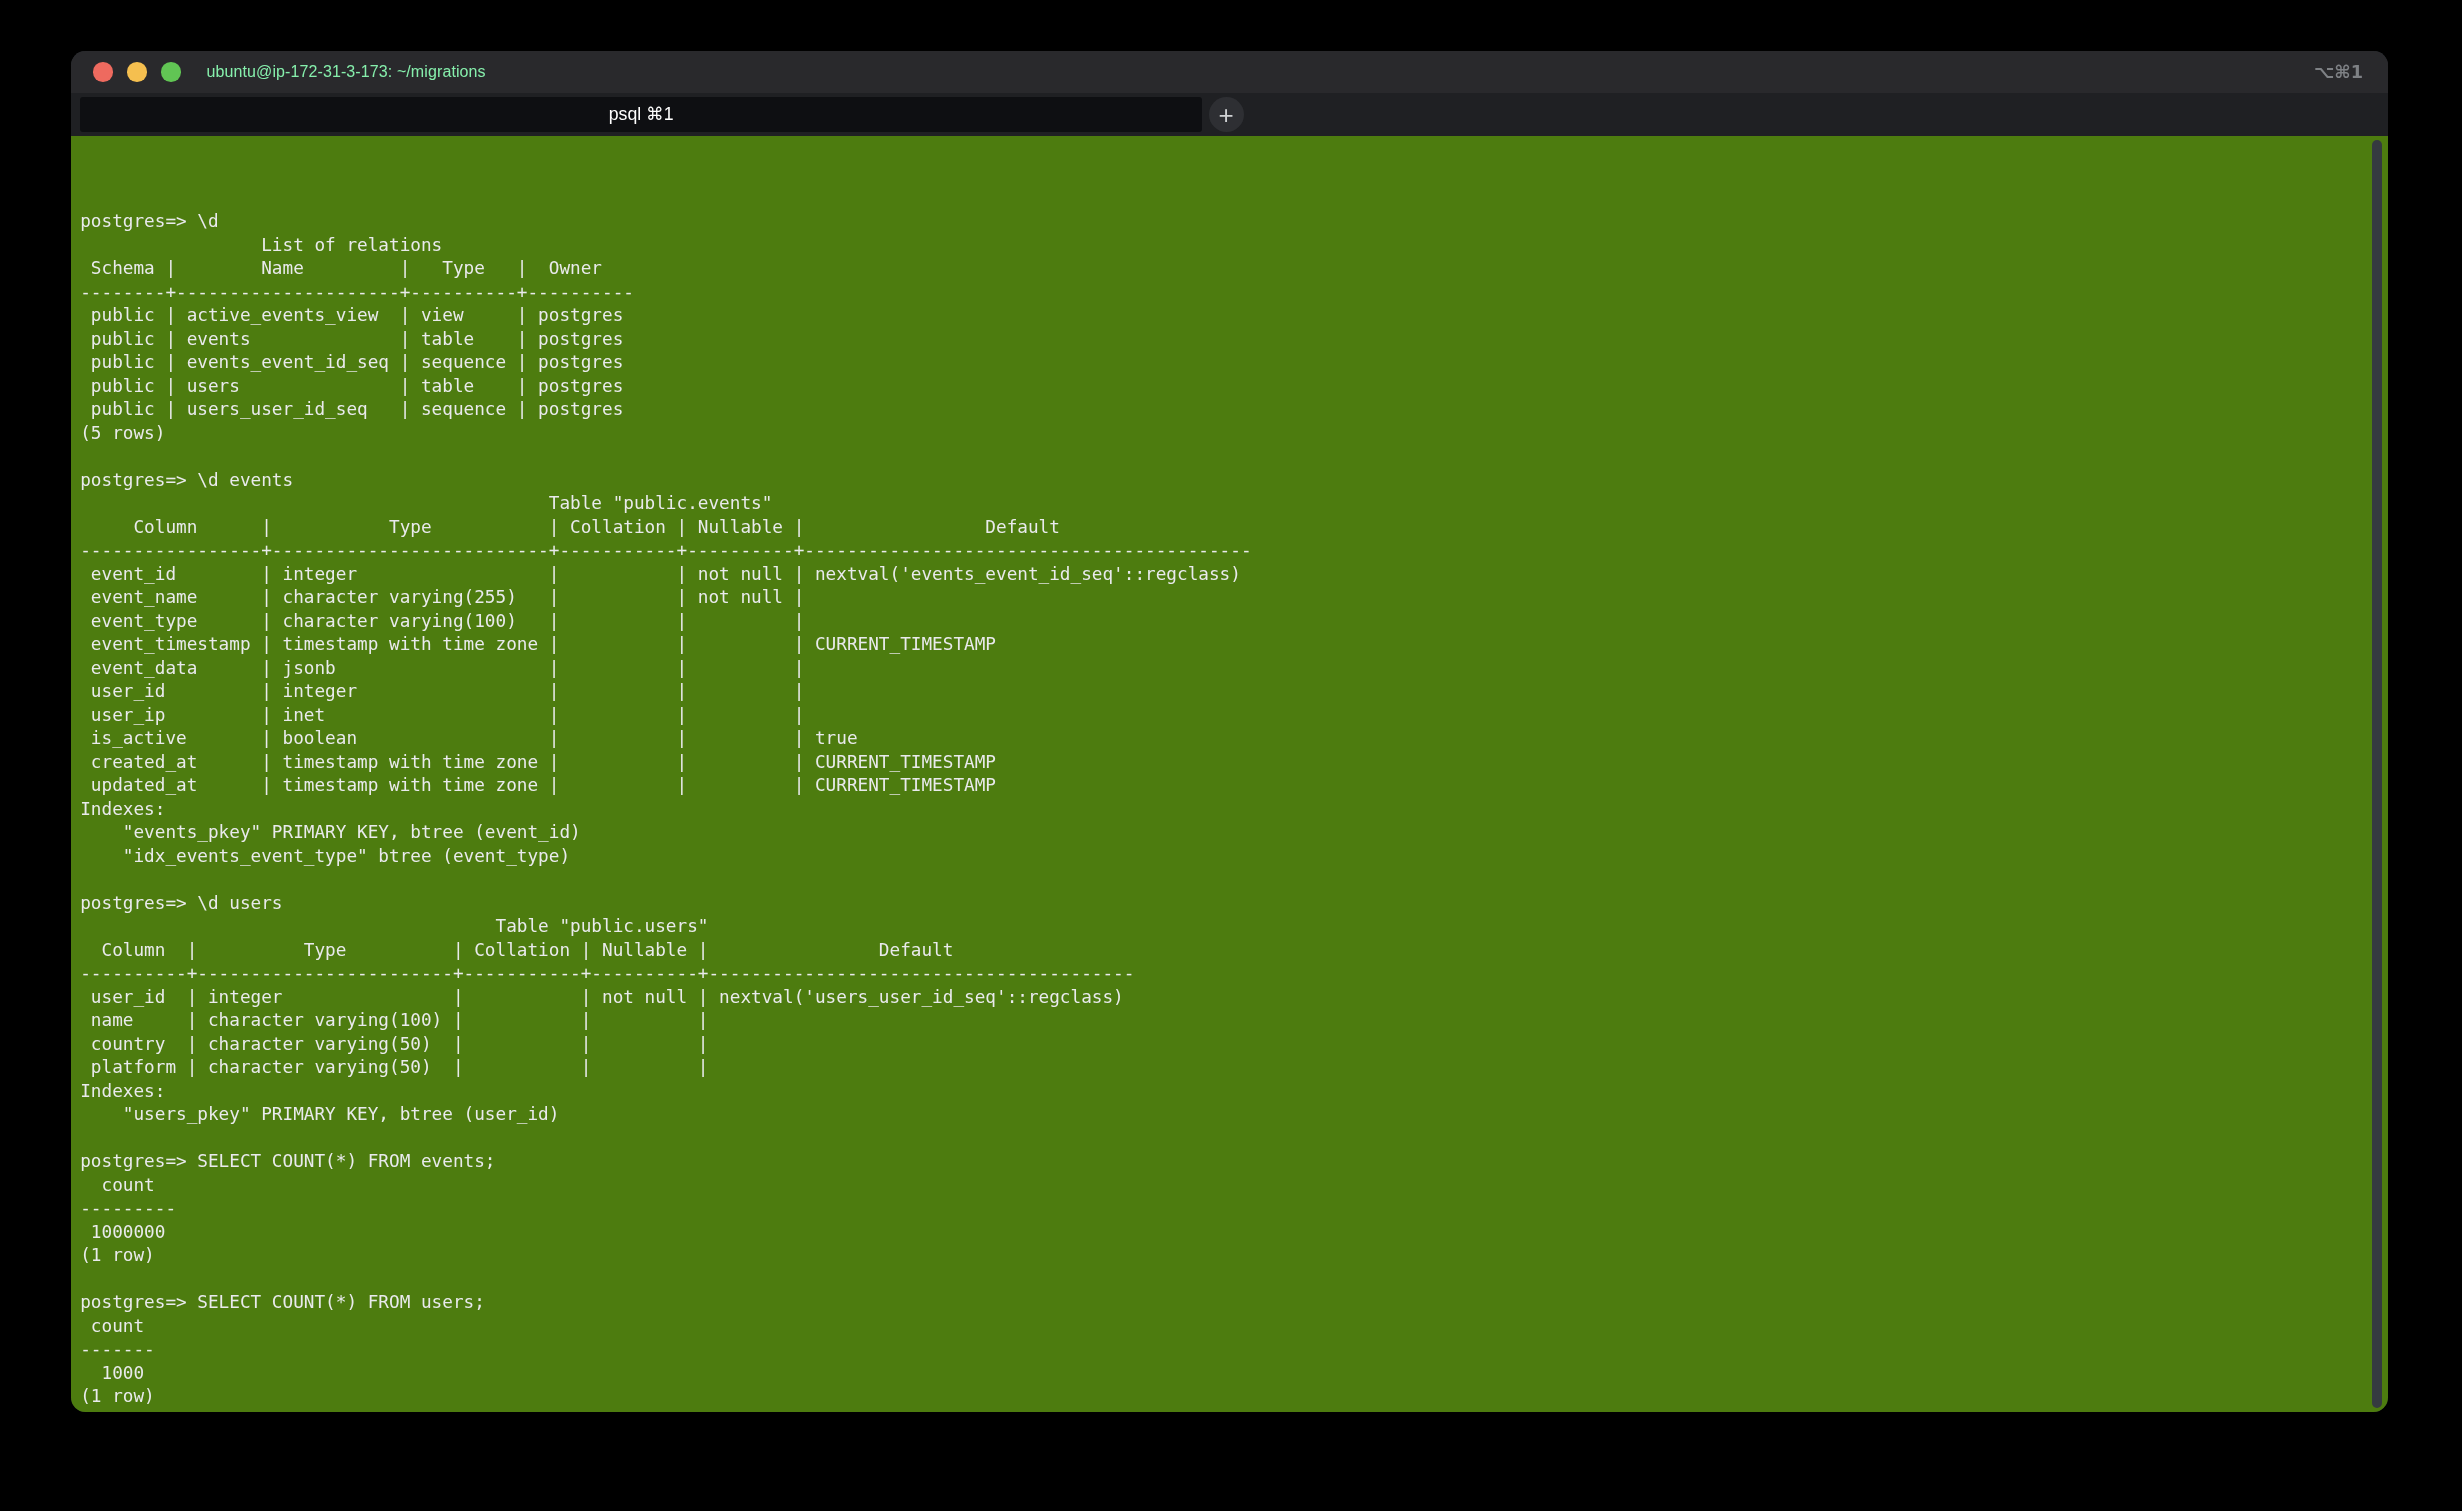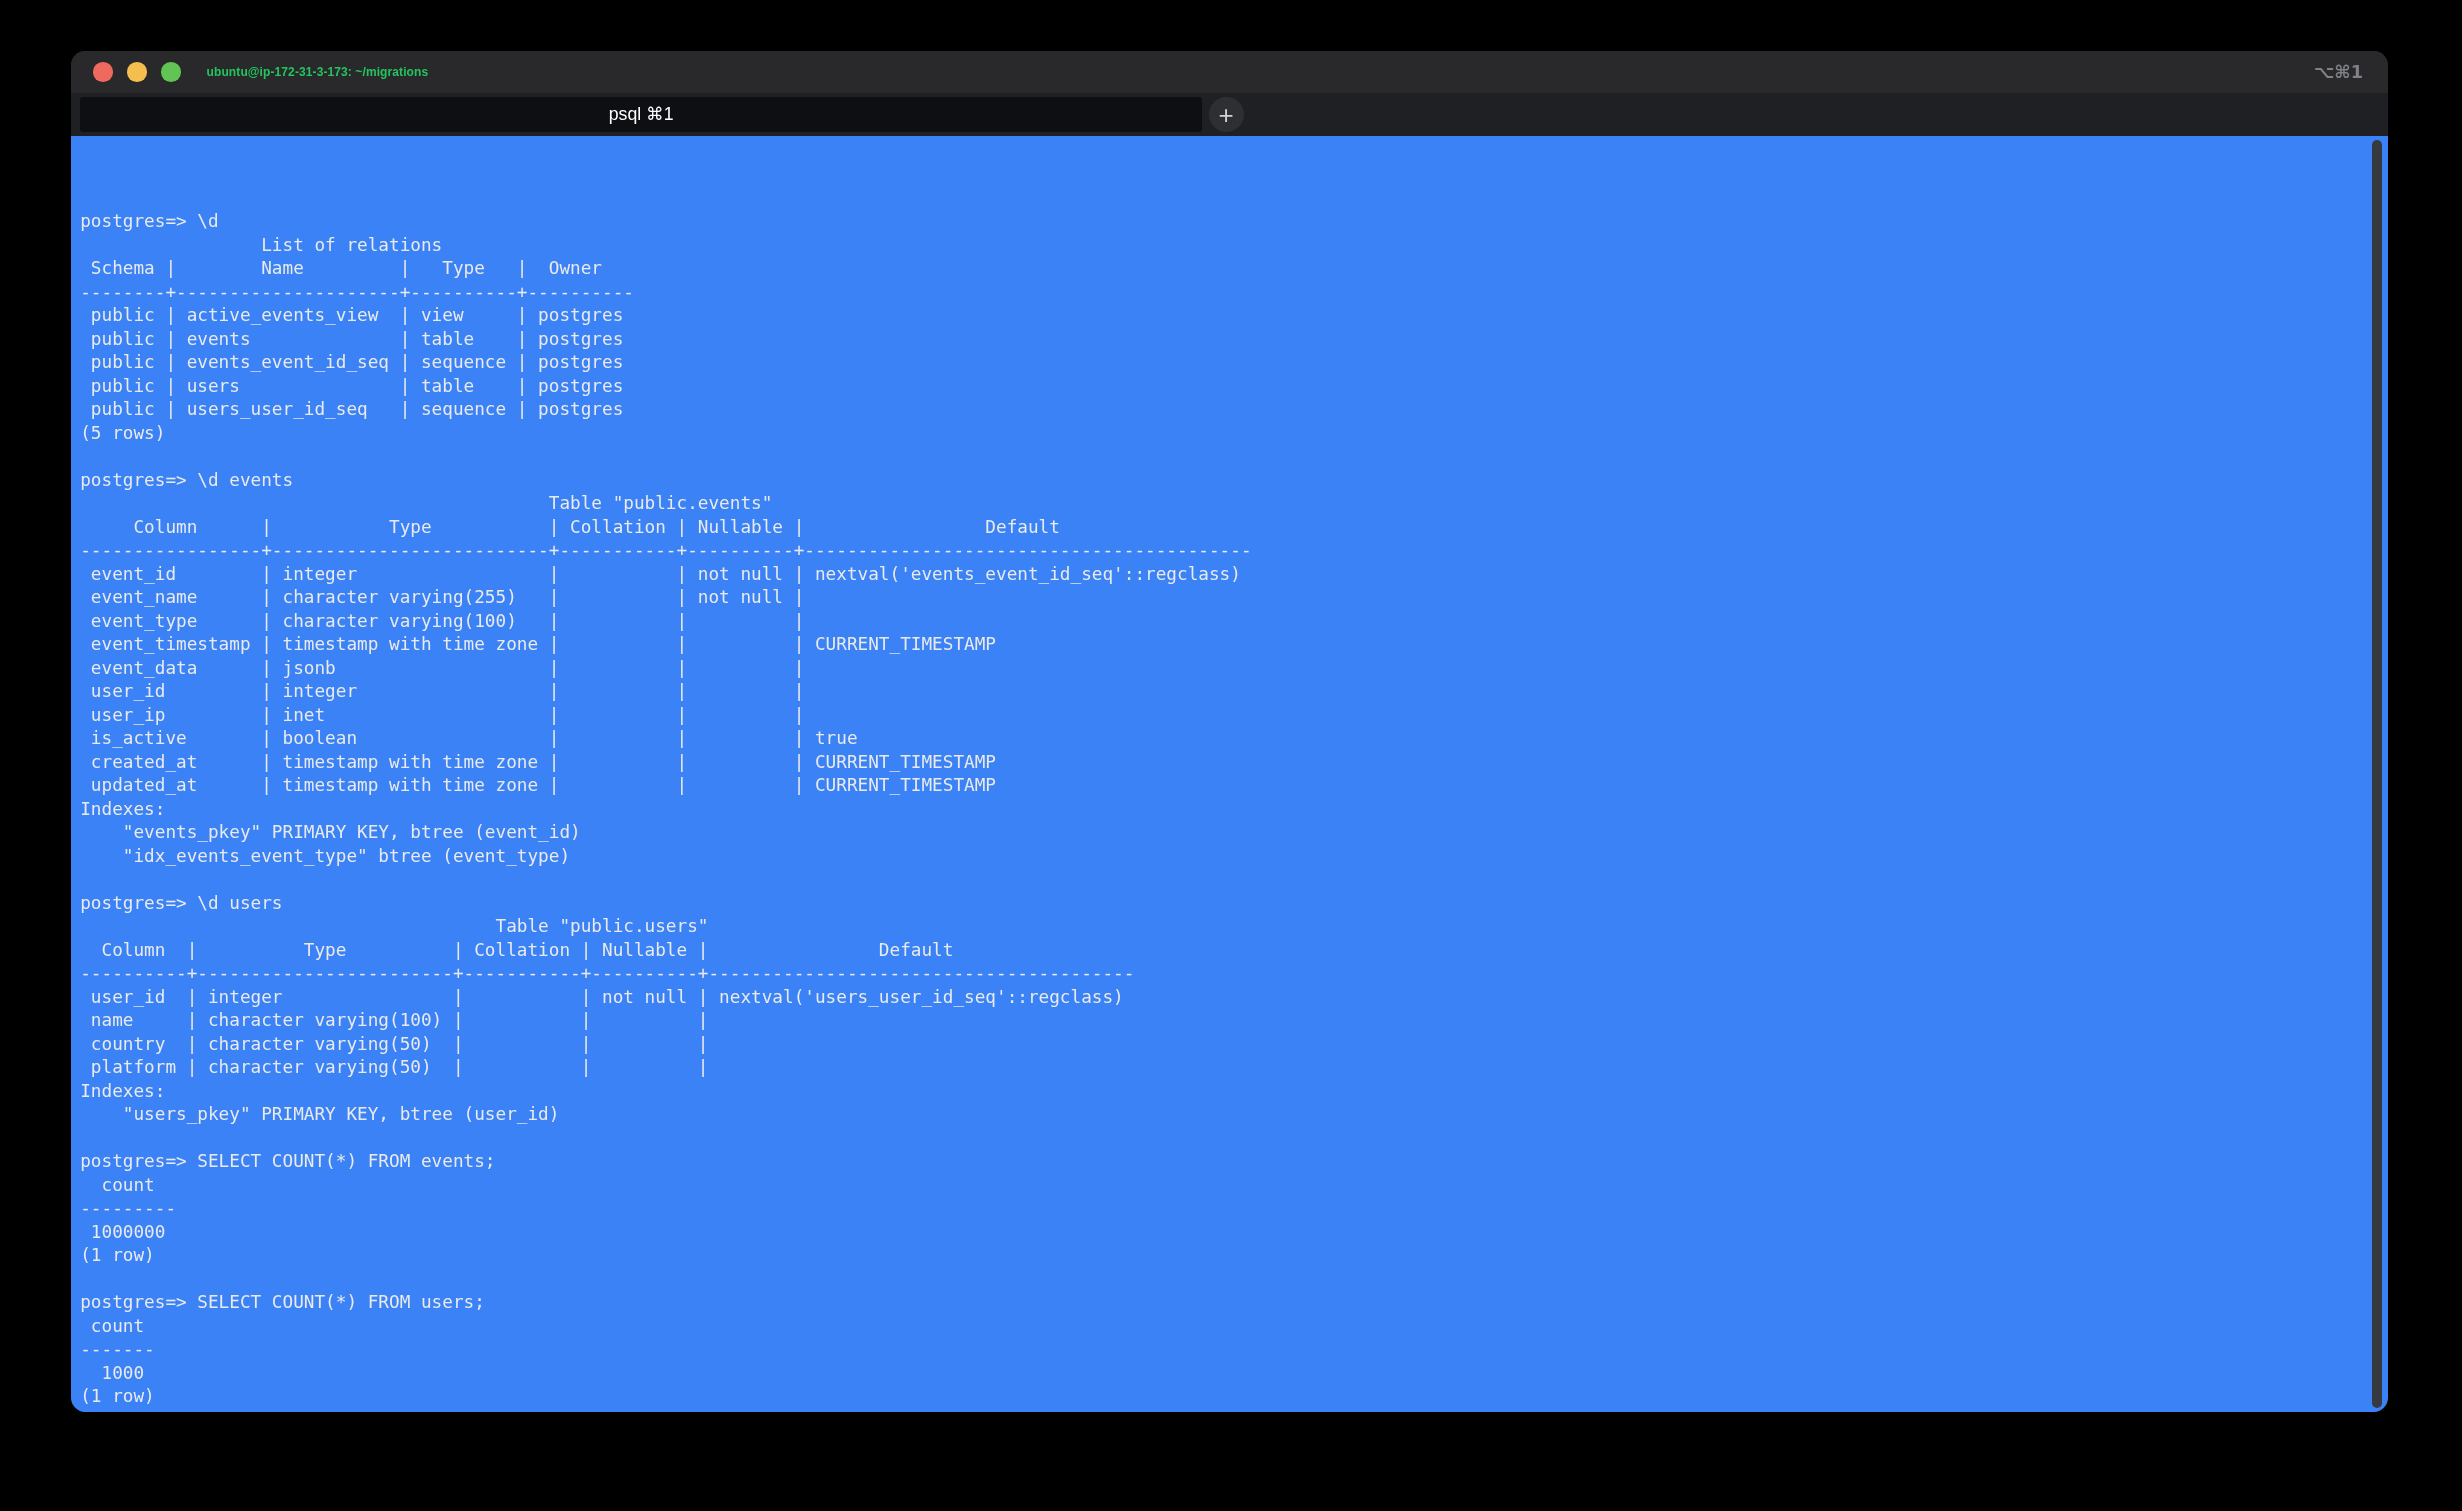--- a/index.html
+++ b/index.html
@@ -17,21 +17,21 @@
   .titlebar {
     height:42px; background:#29292c; display:flex; align-items:center;
     position:relative;
   }
   .traffic { display:flex; gap:14.4px; margin-left:22px; }
   .light { width:19.6px; height:19.6px; border-radius:50%; display:inline-block; }
   .light.red    { background:#ee6a5f; }
   .light.yellow { background:#f5bf4f; }
   .light.green  { background:#61c554; }
   .win-title {
-    margin-left:26px; color:#22c55e; font-size:12px; font-weight:bold;
+    margin-left:26px; color:#86efac; font-size:16px; font-weight:normal;
     letter-spacing:0.1px; white-space:nowrap;
   }
   .win-shortcut {
     margin-left:auto; margin-right:25px; color:#7e8185; font-size:17.7px;
     font-weight:600; font-family:"DejaVu Sans",sans-serif;
   }
   
   .tabbar {
     height:43px; background:#1f2023; display:flex; align-items:center;
     padding:0 9.2px; gap:6.5px;
@@ -48,21 +48,21 @@
     border-bottom-color:#46494e; border-radius:18.3px; color:#f3f4f5;
   }
   .newtab {
     width:35px; height:35px; border-radius:50%; background:#2e2f33;
     display:flex; align-items:center; justify-content:center;
     color:#cfd1d3; font-size:26px; font-weight:300; line-height:1;
   }
   
   .content {
     position:absolute; top:85px; left:0; right:0; bottom:0;
-    background:#3b82f6; color:#e9eaec;
+    background:#4d7c0f; color:#e9eaec;
     font-family:"DejaVu Sans Mono","Liberation Mono",monospace;
     font-size:17.7px; line-height:23.5px;
     padding:27px 0 0 9.2px; white-space:pre; overflow:hidden;
   }
   pre.term {
     font:inherit; color:inherit; margin:0; white-space:pre;
   }
   
   .scrollbar {
     position:absolute; top:89px; bottom:3.9px; right:5.2px; width:11.8px;

